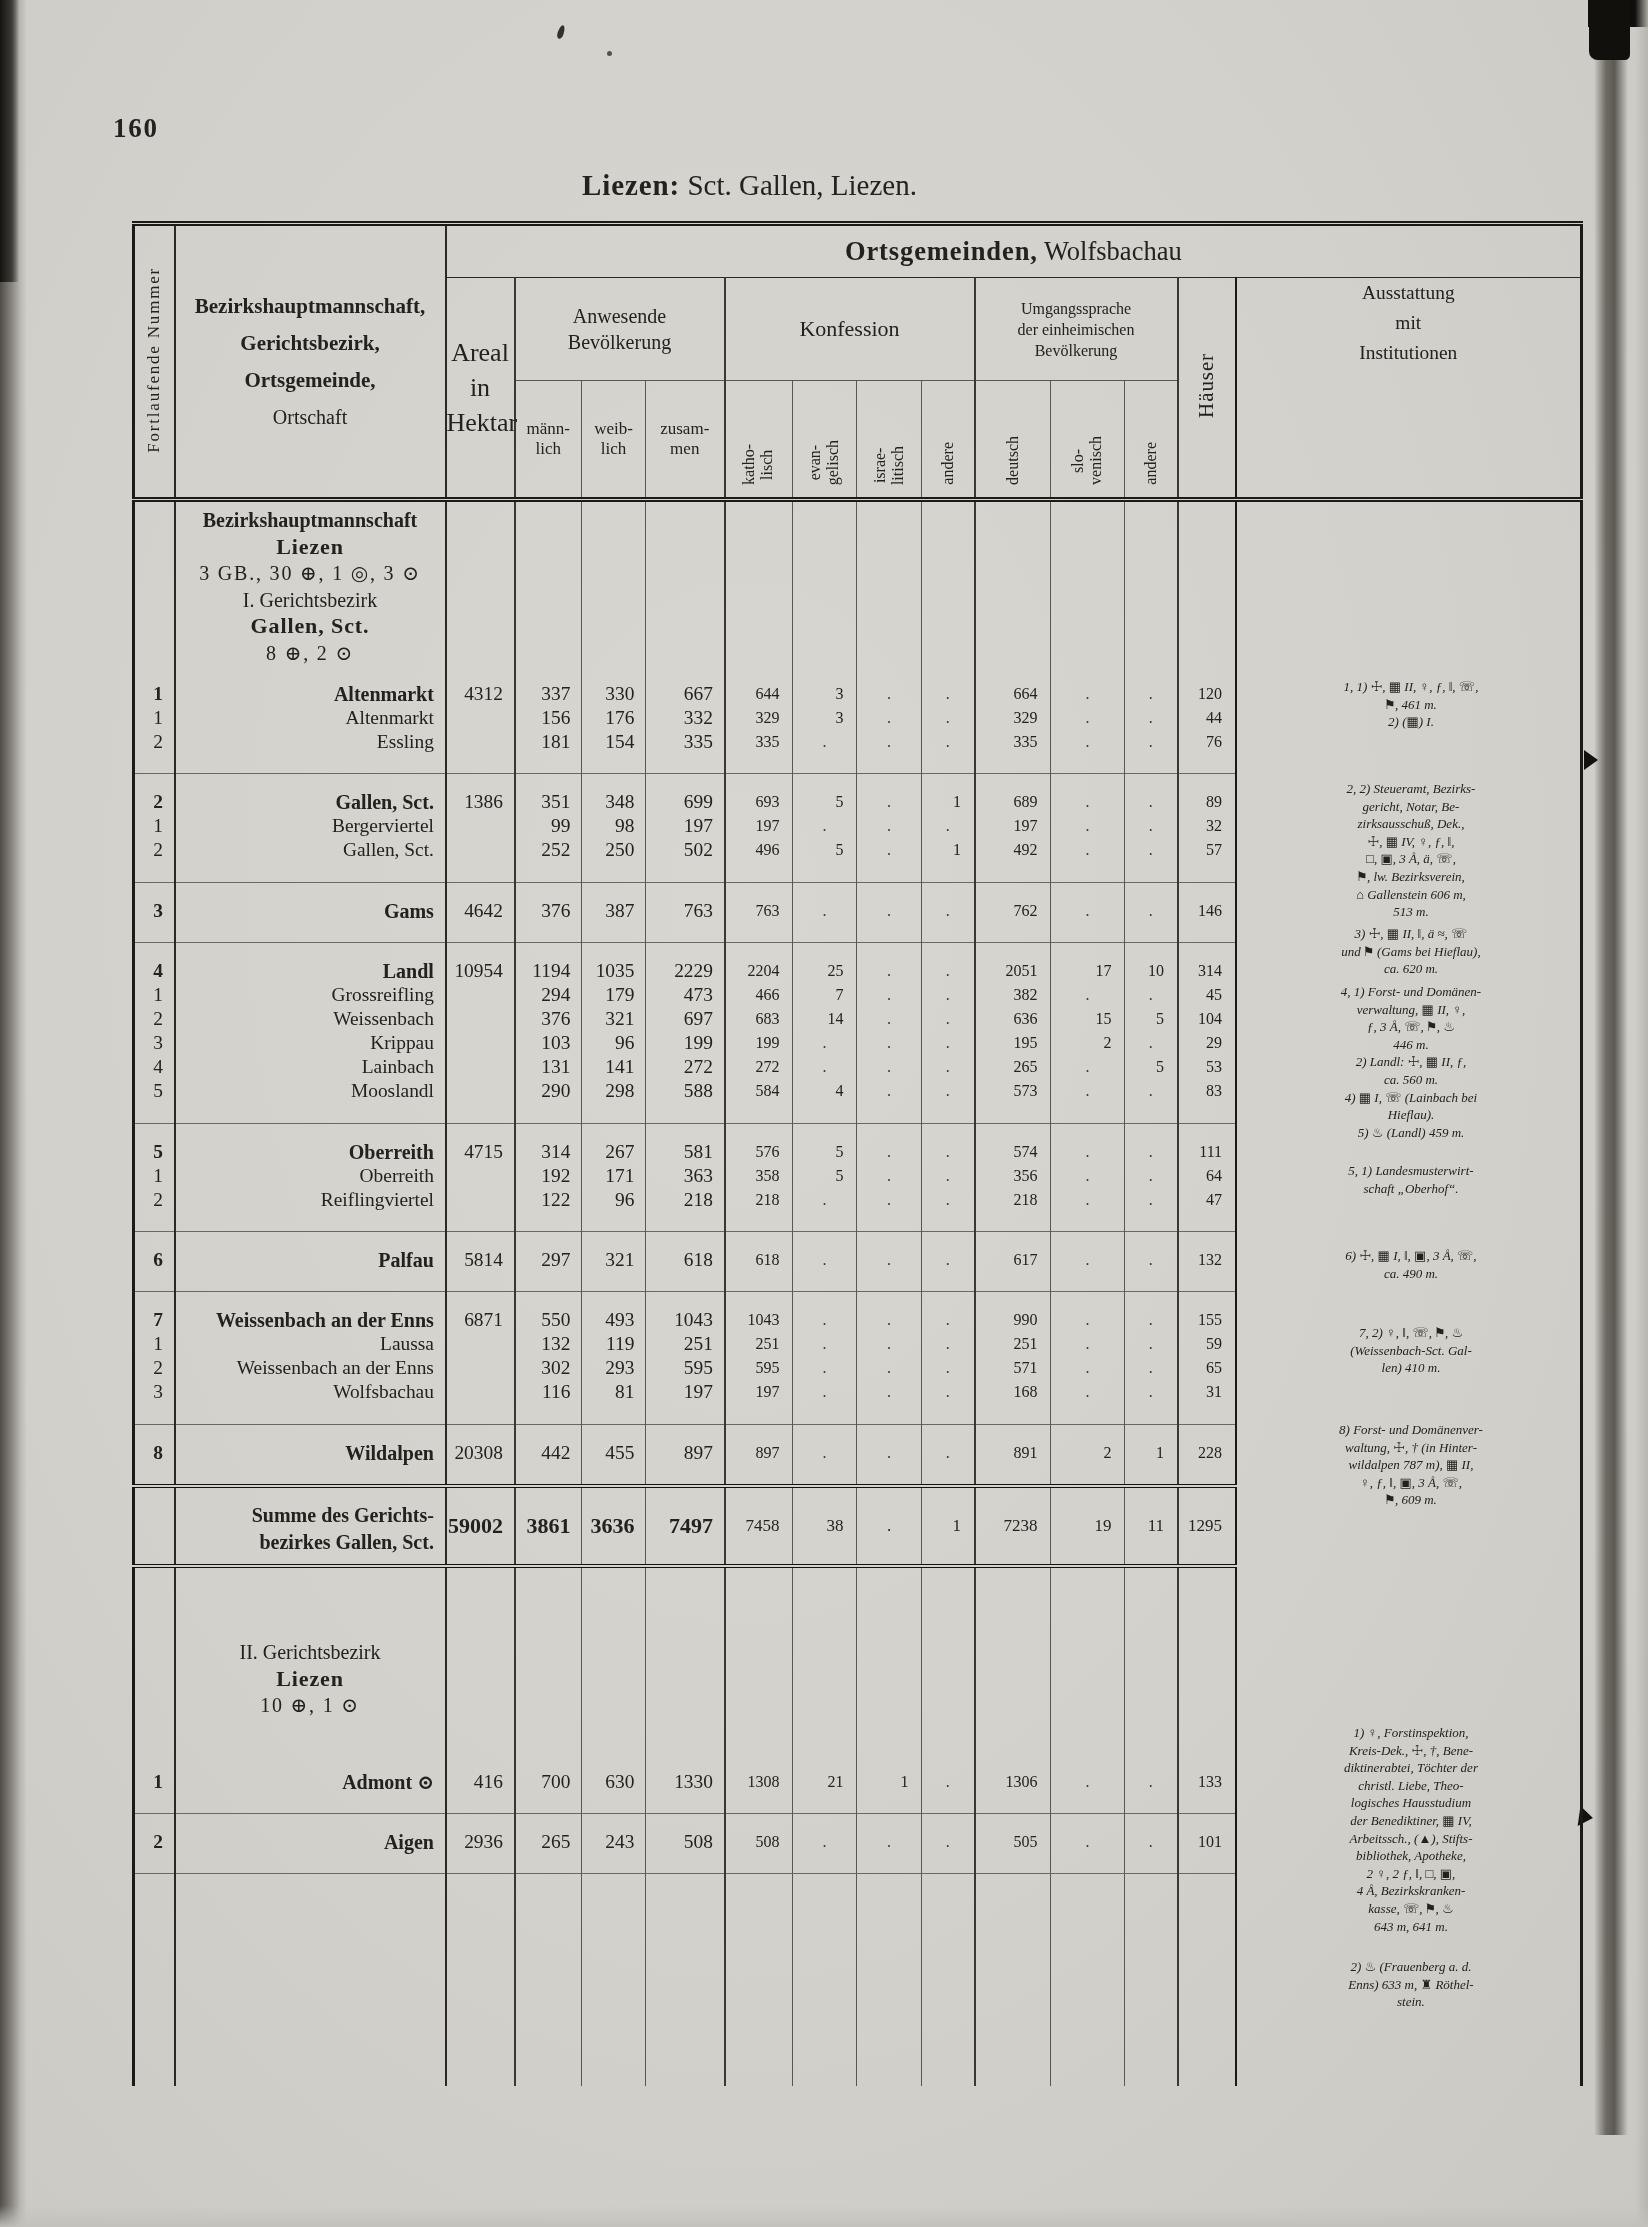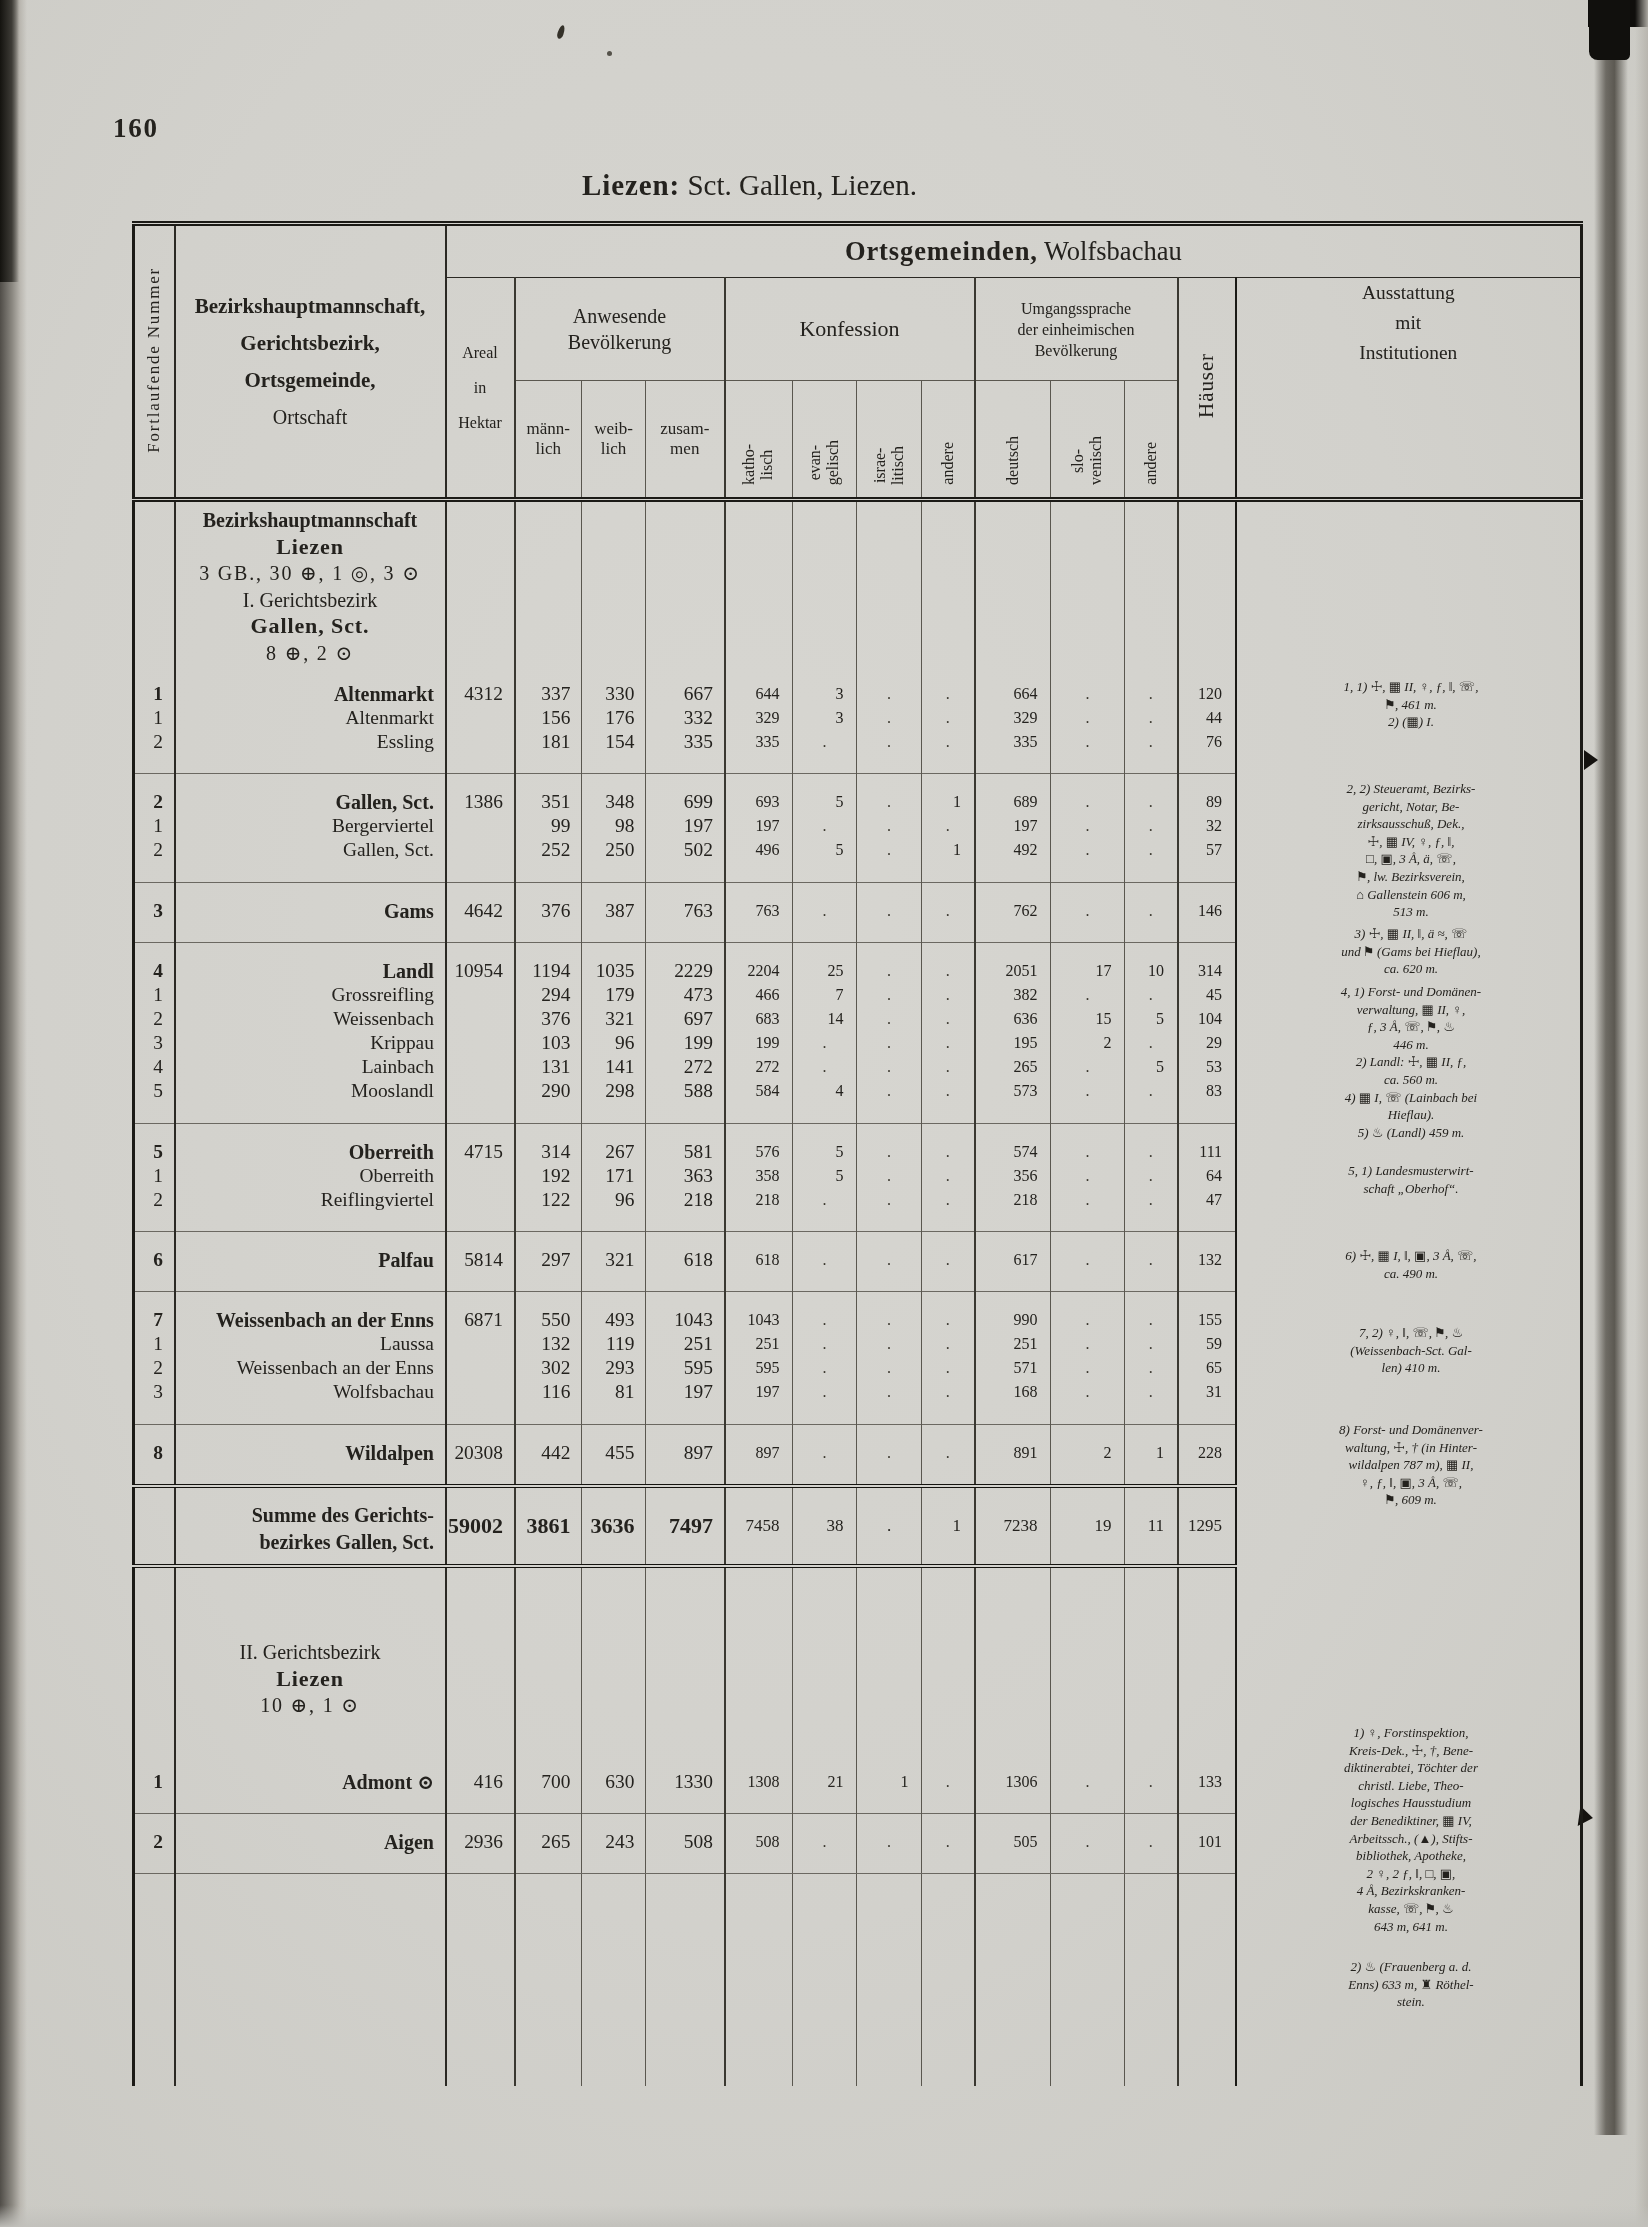--- a/index.html
+++ b/index.html
@@ -55,21 +55,21 @@
   .h-name{text-align:center;}
   .h-name .hn{font-size:21px;line-height:37px;font-weight:bold;}
   .h-name .hn.n4{font-weight:normal;font-size:20px;}
   .h-fort{text-align:center;vertical-align:middle;}
   .vt{display:inline-block;writing-mode:vertical-rl;transform:rotate(180deg);white-space:pre-line;line-height:1.15;}
   .h-fort .vt{font-size:17px;letter-spacing:1.8px;}
   .h-group{height:102px;text-align:center;border-bottom:0.9px solid #5a574f;}
   .h-bev{font-size:20px;line-height:26.5px;}
   .h-konf{font-size:22px;}
   .h-spr{font-size:16px;line-height:21px;}
-  .h-areal{text-align:center;font-size:16px;line-height:35px;}
+  .h-areal{text-align:center;font-size:26px;line-height:35px;}
   .h-haus{text-align:center;}
   .h-haus .vt{font-size:21px;letter-spacing:0.9px;}
   .h-aus{text-align:center;font-size:19.4px;line-height:30px;}
   .pre{white-space:pre-line;}
   .sub{height:116px;text-align:center;font-size:17px;line-height:20px;vertical-align:middle;}
   .sub .vt{font-size:16px;margin-bottom:7px;}
   .sub.vb{vertical-align:bottom;}
 
   
   tbody tr.first td{border-top:5.3px double #1b1a16;}

